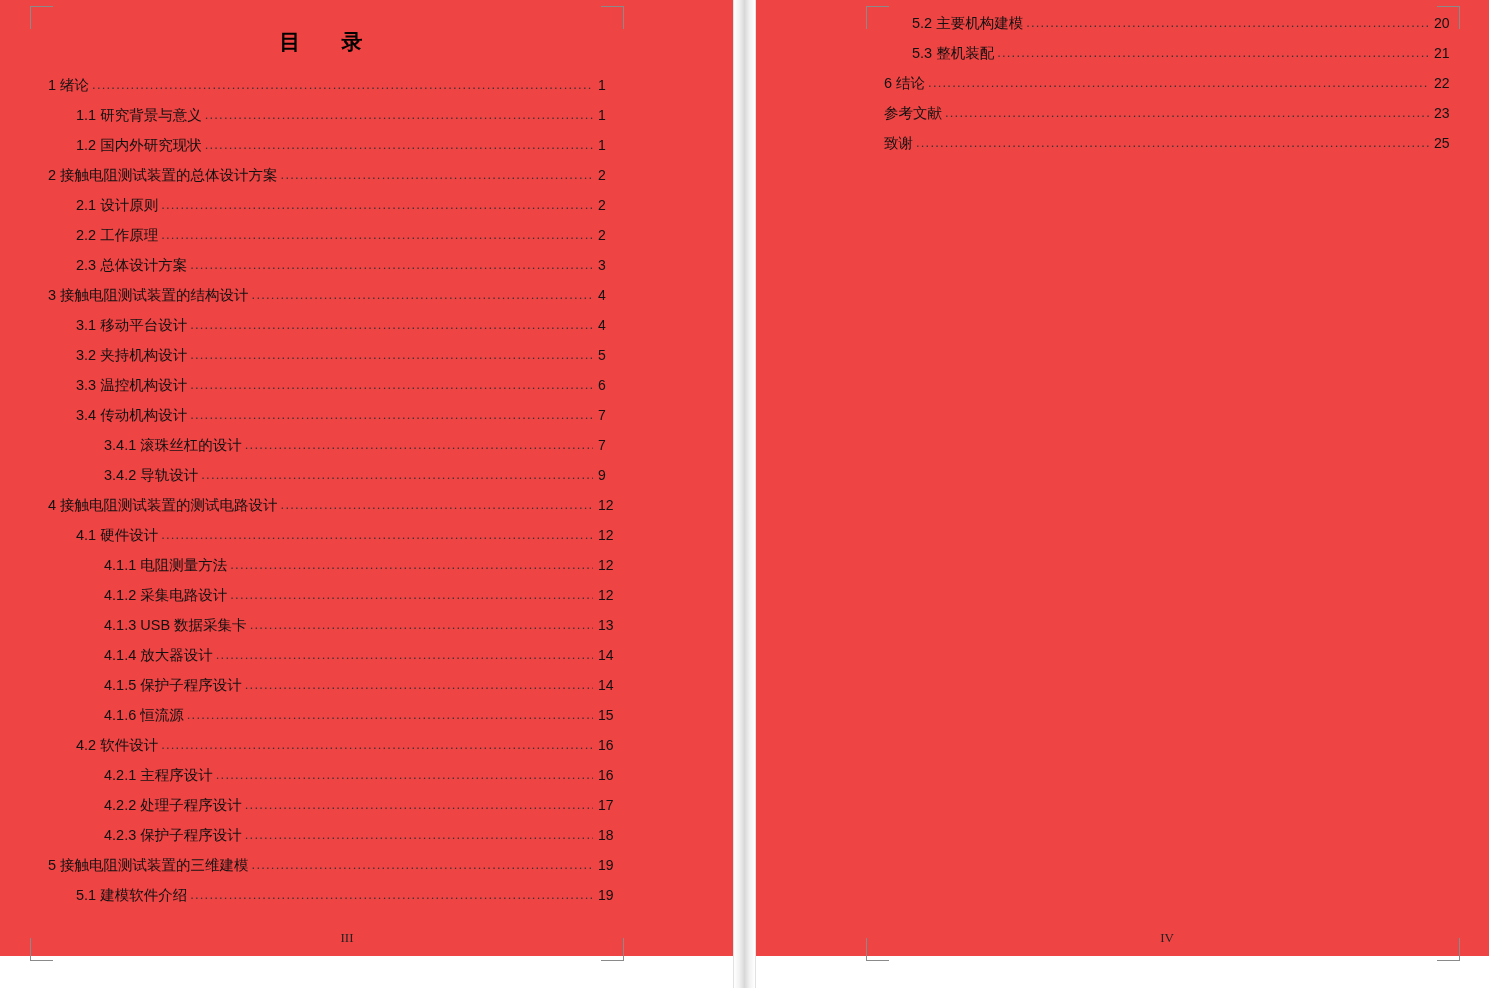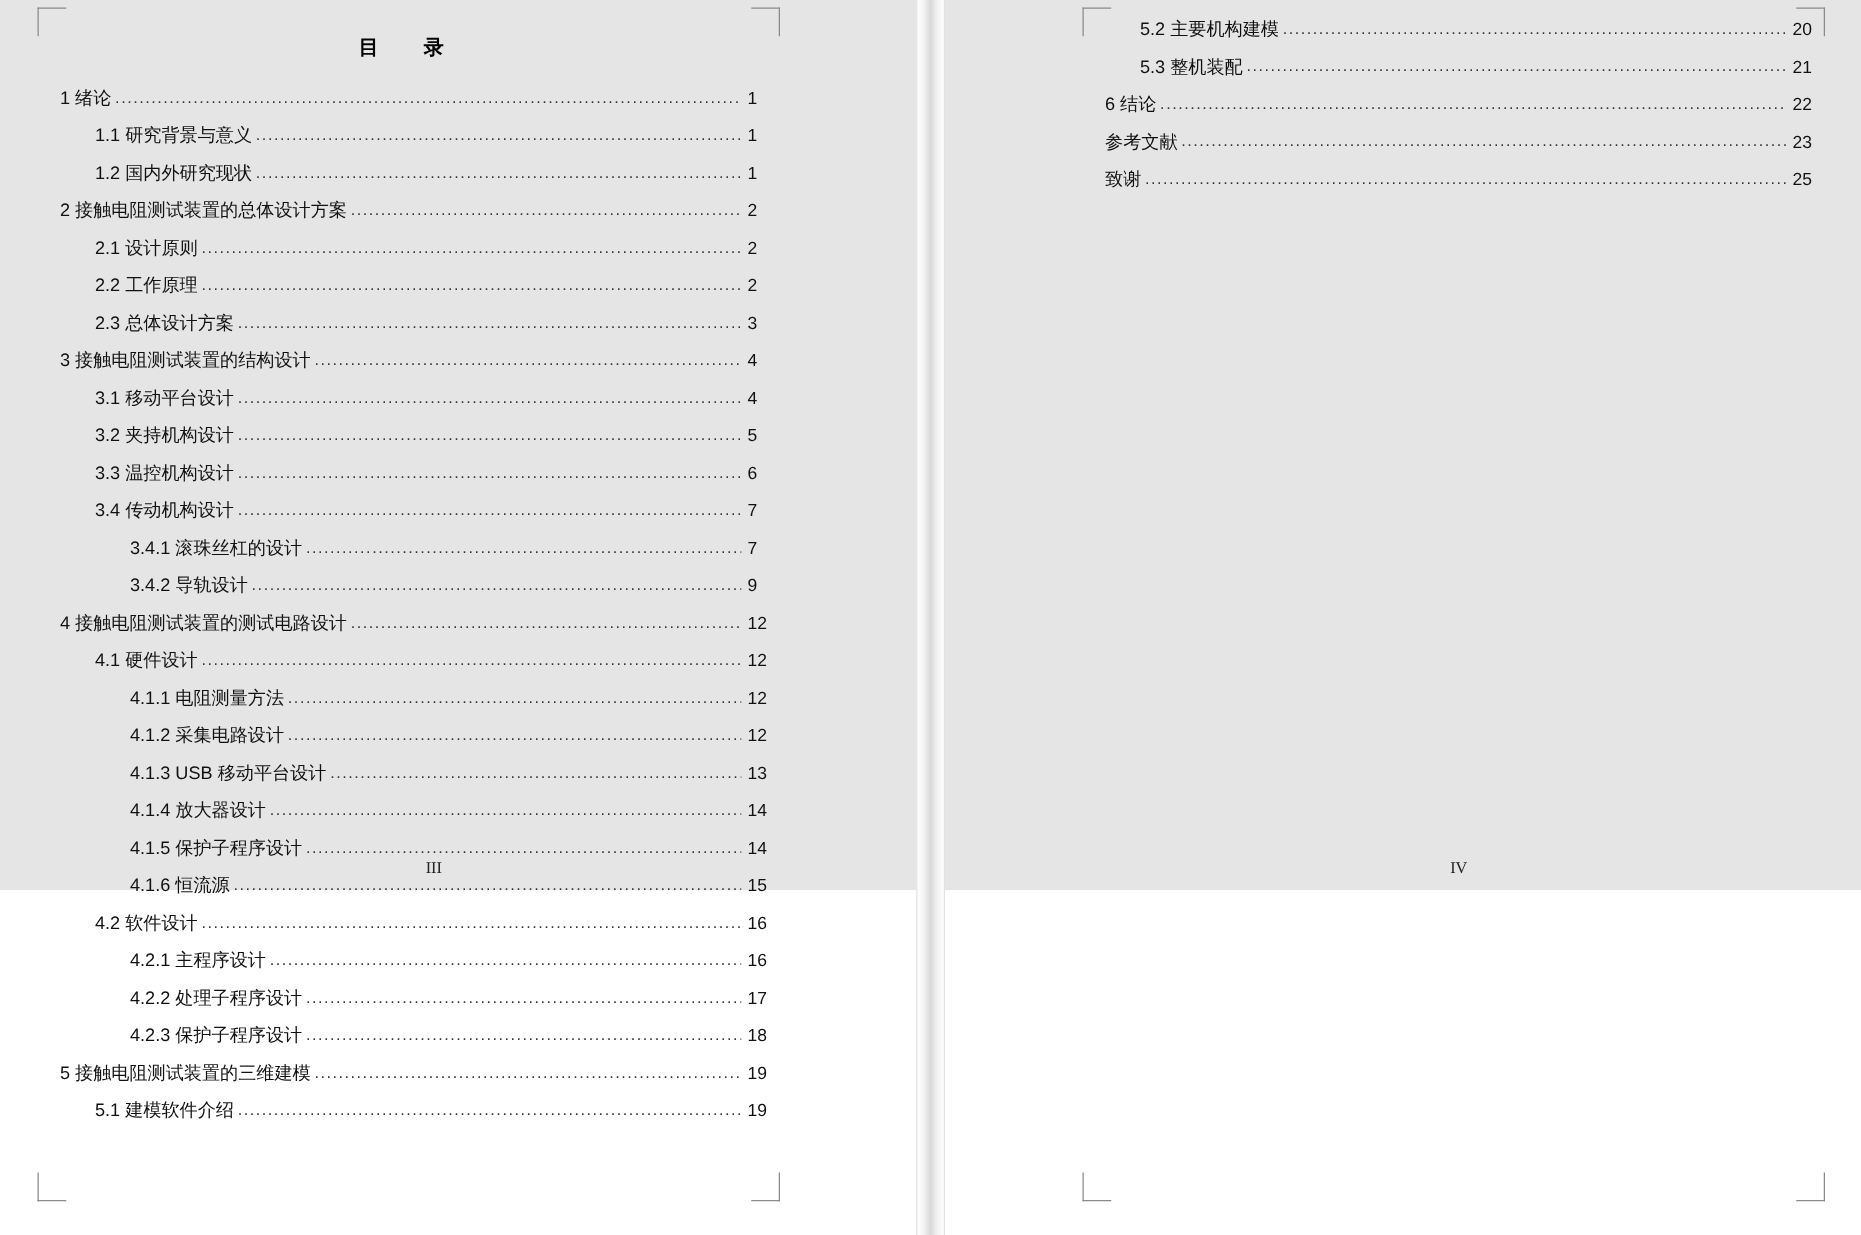--- a/index.html
+++ b/index.html
@@ -15,22 +15,22 @@
     overflow: hidden;
   }
   .spread {
     display: flex;
     width: 1489px;
     height: 988px;
     position: relative;
   }
   .page {
     position: relative;
-    background: #e5e5e5;
-    height: 712px;
+    background: #ef4444;
+    height: 956px;
     box-sizing: border-box;
   }
   .page-left {
     width: 733px;
   }
   .gutter {
     width: 23px;
     height: 988px;
     background: linear-gradient(to right, #ffffff 0%, #f2f2f2 25%, #d8d8d8 50%, #f2f2f2 75%, #ffffff 100%);
     border-left: 1px solid #e2e2e2;
@@ -67,21 +67,21 @@
     position: absolute;
     top: 16px;
   }
   .page-left .content { left: 48px; width: 566px; }
   .page-right .content { left: 128px; width: 566px; }
 
   .toc-title {
     text-align: center;
     font-family: "Liberation Serif", serif;
     font-weight: bold;
-    font-size: 16px;
+    font-size: 21px;
     letter-spacing: 10px;
     margin: 12px 0 22px 0;
     padding-right: 10px;
     color: #000;
   }
 
   .toc-entry {
     display: flex;
     align-items: baseline;
     font-size: 14.5px;
@@ -223,21 +223,21 @@
             <span class="label">4.1.1  电阻测量方法</span>
             <span class="dots">............................................................................................................................................</span>
             <span class="pageno">12</span>
           </div>
           <div class="toc-entry lvl3">
             <span class="label">4.1.2  采集电路设计</span>
             <span class="dots">............................................................................................................................................</span>
             <span class="pageno">12</span>
           </div>
           <div class="toc-entry lvl3">
-            <span class="label">4.1.3 USB 移动平台设计</span>
+            <span class="label">4.1.3 USB 数据采集卡</span>
             <span class="dots">............................................................................................................................................</span>
             <span class="pageno">13</span>
           </div>
           <div class="toc-entry lvl3">
             <span class="label">4.1.4  放大器设计</span>
             <span class="dots">............................................................................................................................................</span>
             <span class="pageno">14</span>
           </div>
           <div class="toc-entry lvl3">
             <span class="label">4.1.5  保护子程序设计</span>

